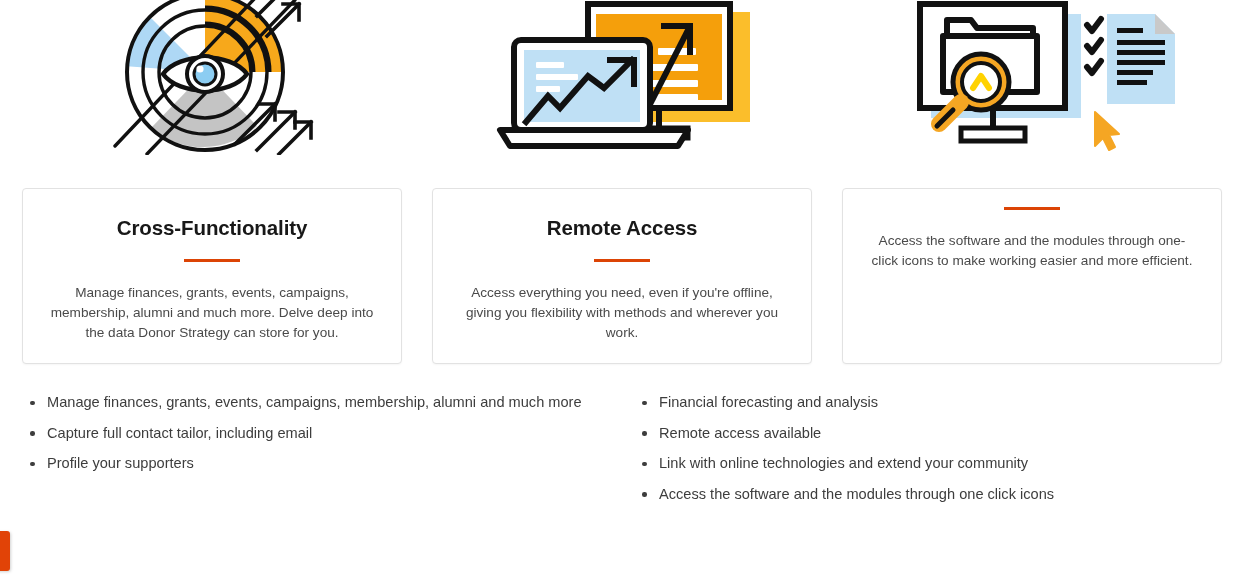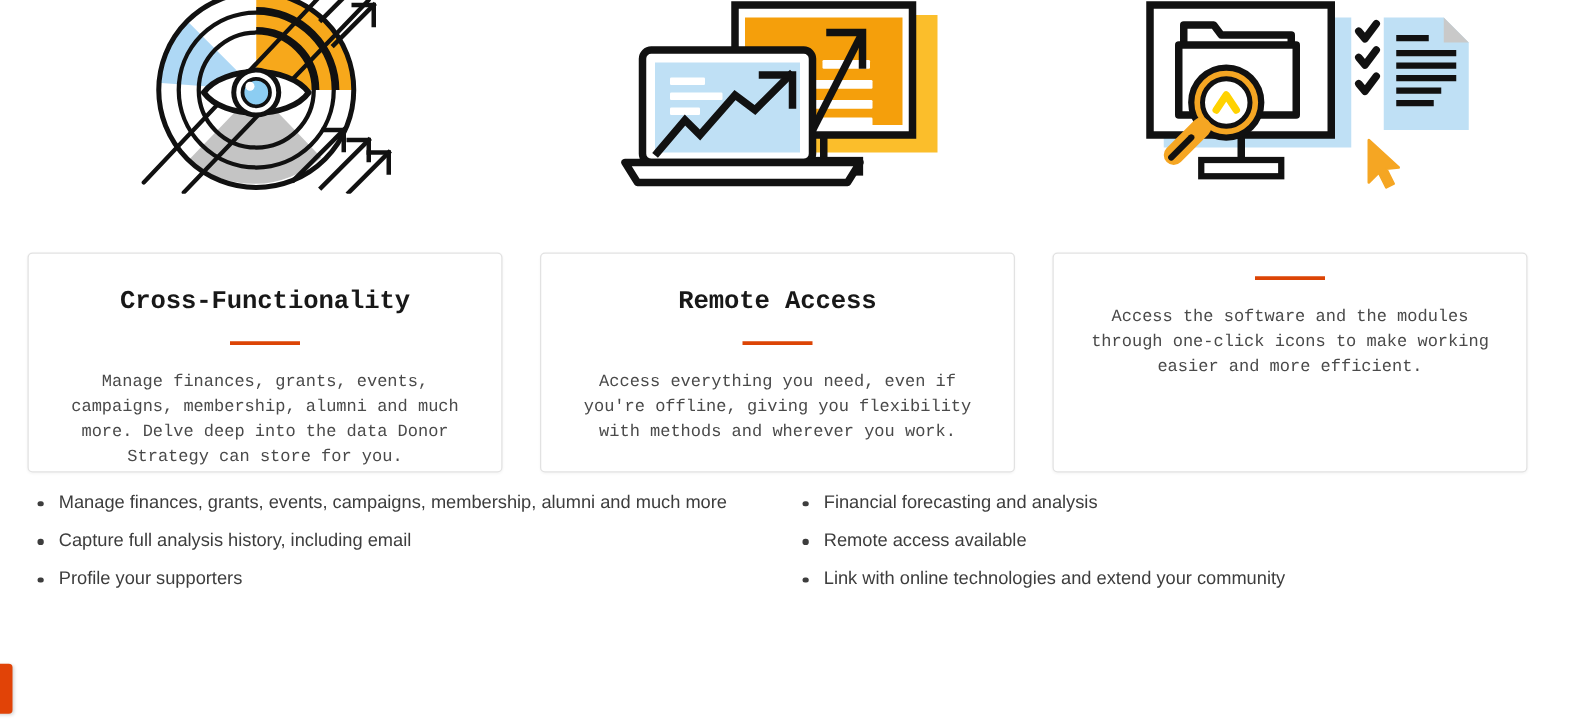--- a/index.html
+++ b/index.html
@@ -26,25 +26,24 @@
     position: absolute;
     top: 0;
   }
   .illus-1 { left: 107px;  width: 210px; height: 155px; }
   .illus-2 { left: 492px;  width: 262px; height: 155px; }
   .illus-3 { left: 903px;  width: 280px; height: 155px; }
 
   
   .cards {
     position: absolute;
-    top: 202px;
+    top: 188px;
     left: 0;
     width: 1018px;
     height: 178px;
-    font-family: Liberation Mono, monospace;
   }
   .card {
     position: absolute;
     top: 0;
     height: 176px;
     box-sizing: border-box;
     background: #ffffff;
     border: 1px solid #e2e2e2;
     border-radius: 4px;
     box-shadow: 0 1px 2px rgba(0,0,0,0.04);
@@ -294,27 +293,28 @@
     <div class="card-rule"></div>
     <div class="card-text">Access the software and the modules through one-click icons to make working easier and more efficient.</div>
   </div>
 </div>
 
 <div class="lists">
 
   <div class="list-col list-col-left">
     <ul class="bullets">
       <li>Manage finances, grants, events, campaigns, membership, alumni and much more</li>
-      <li>Capture full analysis history, including email</li>
+      <li>Capture full contact tailor, including email</li>
       <li>Profile your supporters</li>
     </ul>
   </div>
 
   <div class="list-col list-col-right">
     <ul class="bullets">
       <li>Financial forecasting and analysis</li>
       <li>Remote access available</li>
       <li>Link with online technologies and extend your community</li>
+      <li>Access the software and the modules through one click icons</li>
     </ul>
   </div>
 </div>
 
 <div class="edge-tab"></div>
 
 </body></html>

